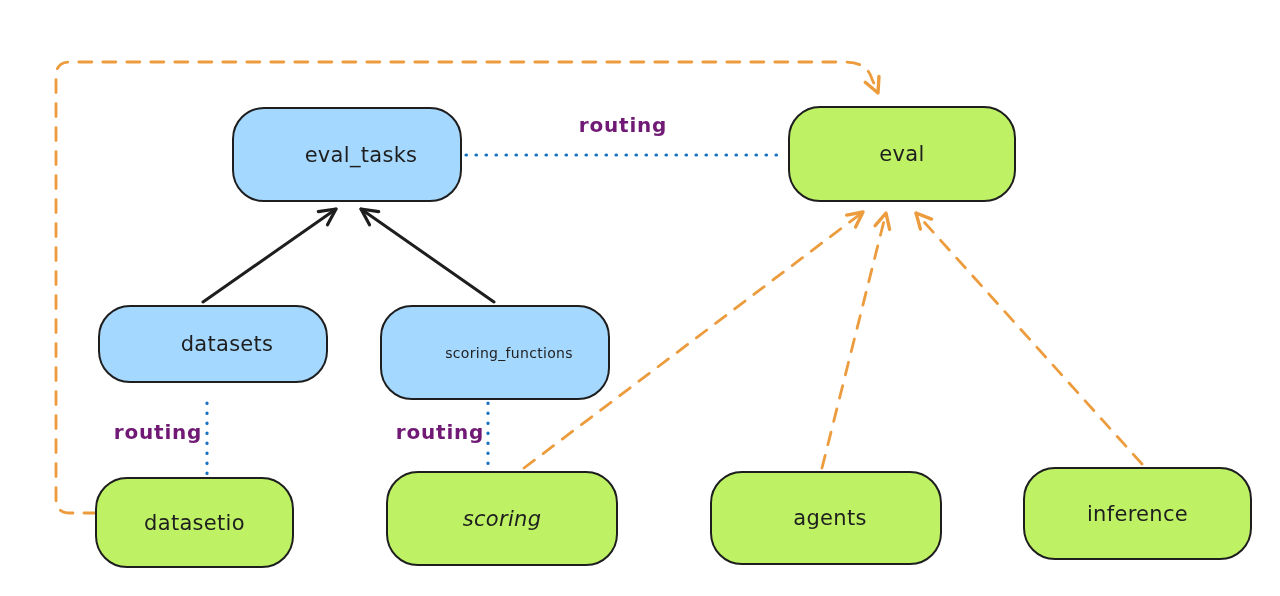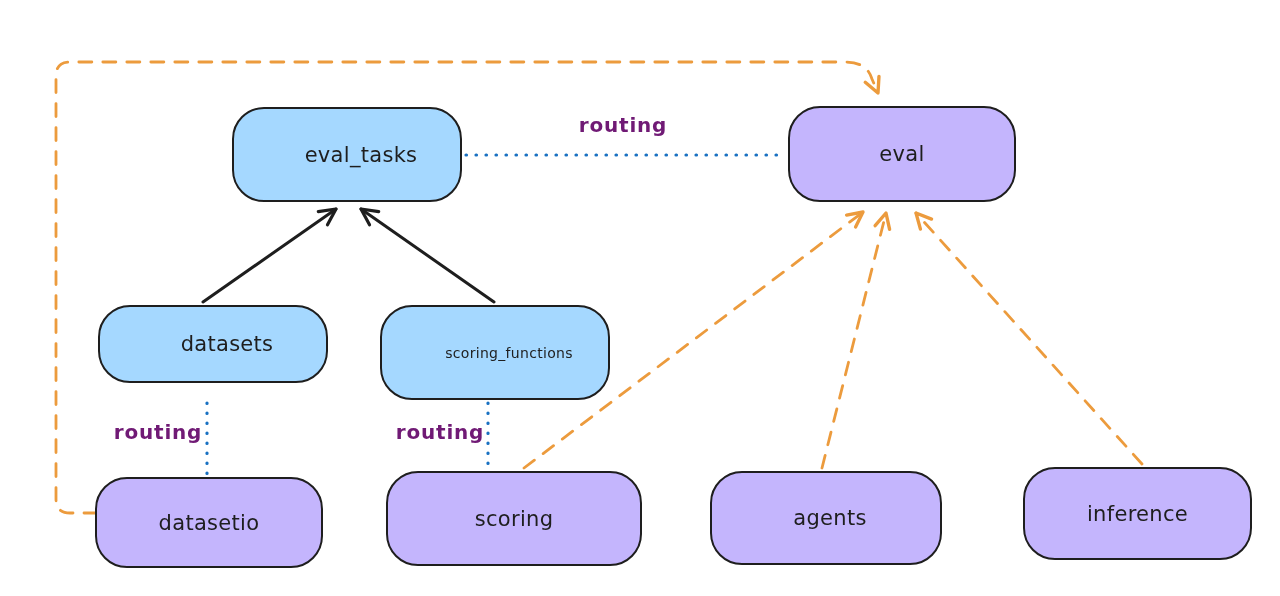--- a/index.html
+++ b/index.html
@@ -27,28 +27,28 @@
     border: 2.5px solid #1e1e1e;
     border-radius: 32px;
     display: flex;
     align-items: center;
     justify-content: center;
     font-size: 21px;
     color: #1e1e1e;
     letter-spacing: 0.3px;
   }
   .node-blue  { background: #a5d8ff; padding-left: 28px; }
-  .node-green { background: #c4b5fd; }
+  .node-green { background: #bef264; }
 
   #node-eval-tasks        { left: 232px; top: 107px; width: 230px; height: 95px; }
   #node-eval              { left: 788px; top: 106px; width: 228px; height: 96px; }
   #node-datasets          { left:  98px; top: 305px; width: 230px; height: 78px; }
   #node-scoring-functions { left: 380px; top: 305px; width: 230px; height: 95px; font-size: 14px; }
-  #node-datasetio         { left:  95px; top: 477px; width: 228px; height: 91px; }
-  #node-scoring           { left: 386px; top: 471px; width: 256px; height: 95px; }
+  #node-datasetio         { left:  95px; top: 477px; width: 199px; height: 91px; }
+  #node-scoring           { left: 386px; top: 471px; width: 232px; height: 95px; font-style: italic; }
   #node-agents            { left: 710px; top: 471px; width: 232px; height: 94px; padding-left: 8px; }
   #node-inference         { left: 1023px; top: 467px; width: 229px; height: 93px; }
 
   .edge-label {
     position: absolute;
     color: #701a75;
     font-size: 20px;
     font-weight: 600;
     letter-spacing: 0.8px;
     text-align: center;

